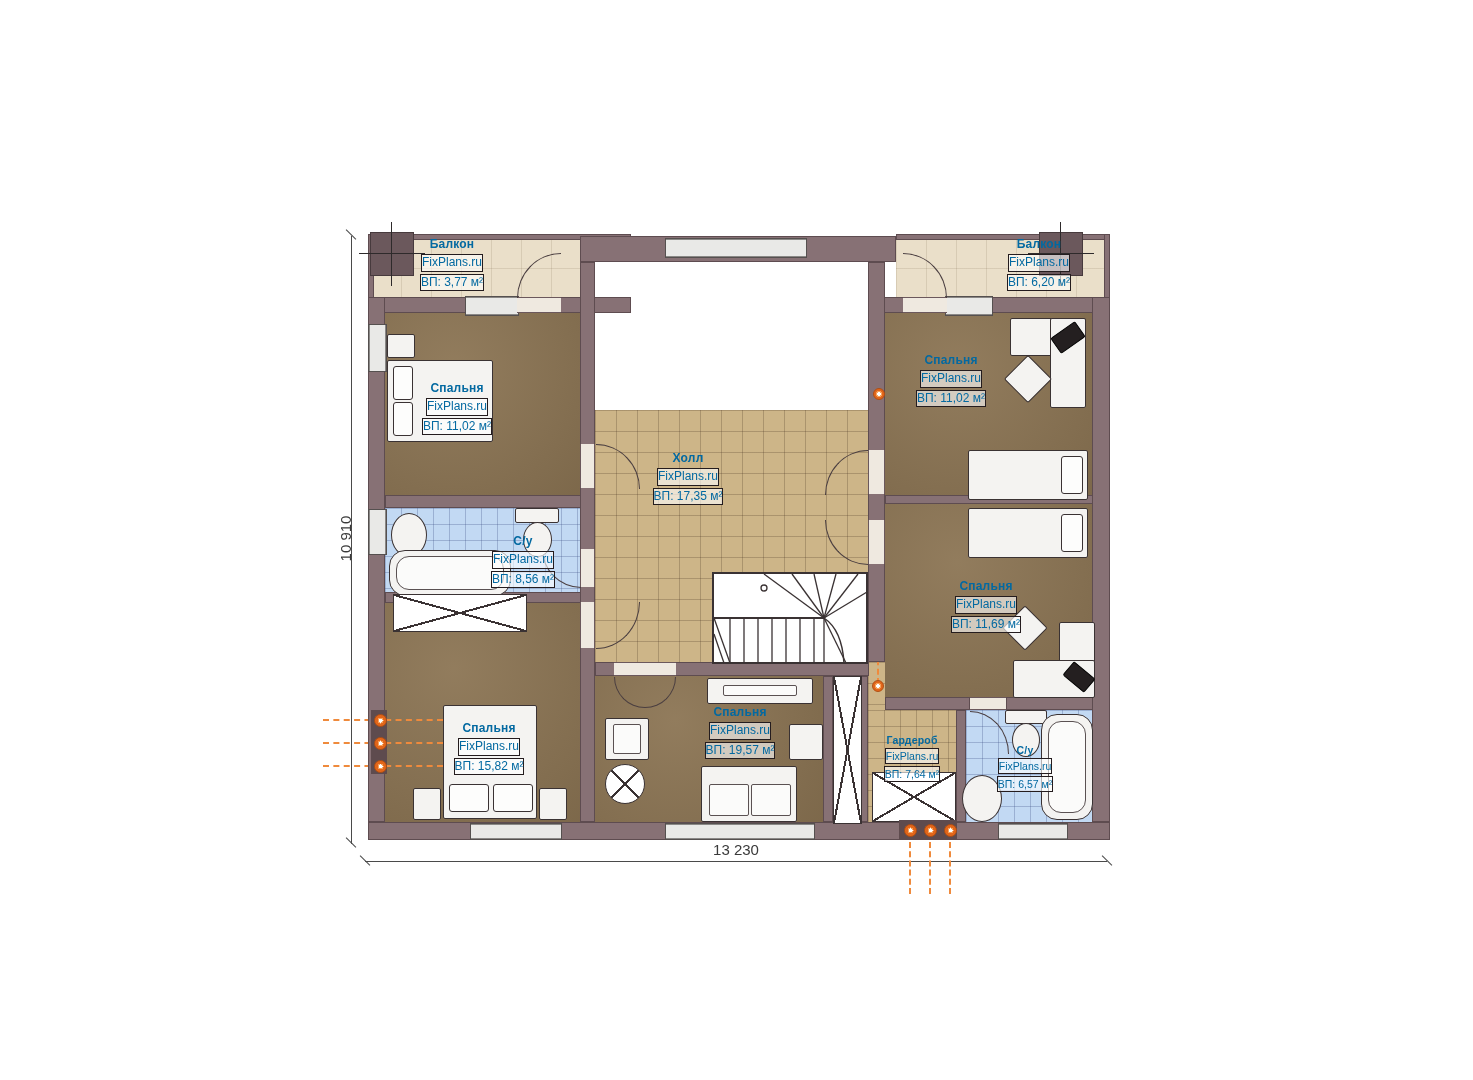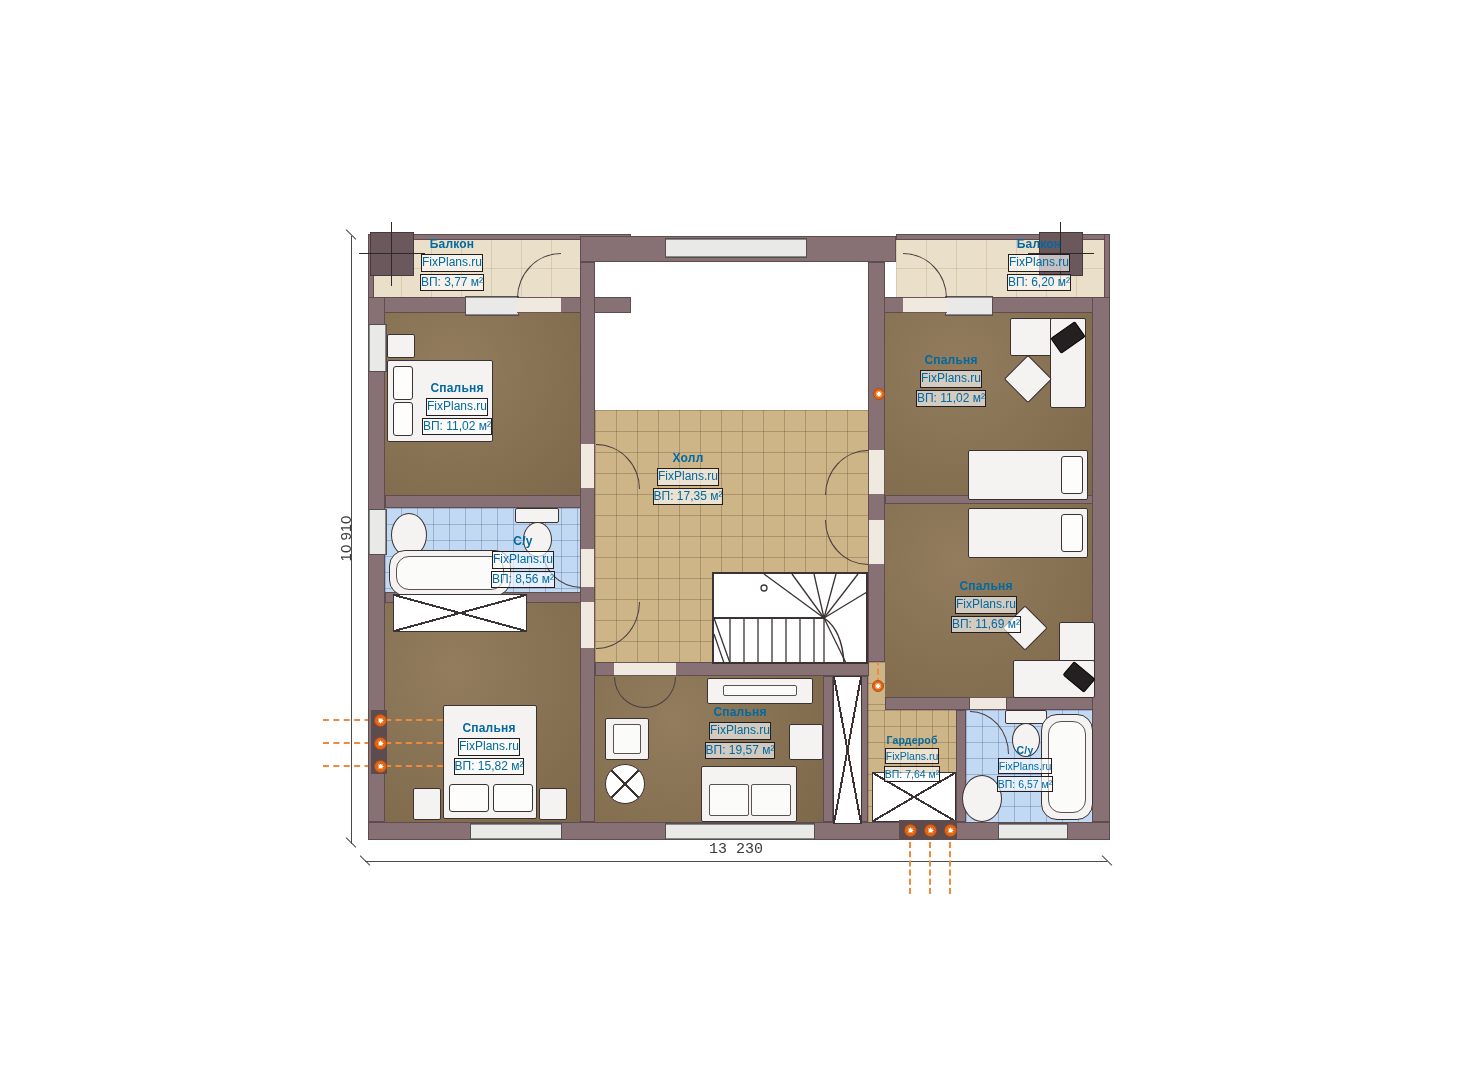--- a/index.html
+++ b/index.html
@@ -307,20 +307,20 @@
       <div class="name">С/у</div>
       <div class="bx">FixPlans.ru</div>
       <div class="bx">ВП: 6,57 м²</div>
     </div>
 
   </div>
 
   <div class="abs dim-line-h" style="left:365px;top:861px;width:742px;height:0;"></div>
   <div class="abs tick" style="left:358px;top:860px;"></div>
   <div class="abs tick" style="left:1100px;top:860px;"></div>
-  <div class="abs dim-text" style="left:365px;top:841px;width:742px;font-family:Liberation Mono, monospace;">13 230</div>
+  <div class="abs dim-text" style="left:365px;top:841px;width:742px;">13 230</div>
 
   <div class="abs dim-line-v" style="left:351px;top:236px;width:0;height:608px;"></div>
   <div class="abs tick" style="left:344px;top:234px;"></div>
   <div class="abs tick" style="left:344px;top:842px;"></div>
   <div class="abs dim-text v" style="left:305px;top:530px;width:80px;">10 910</div>
 
 </div>
 
 </body></html>

